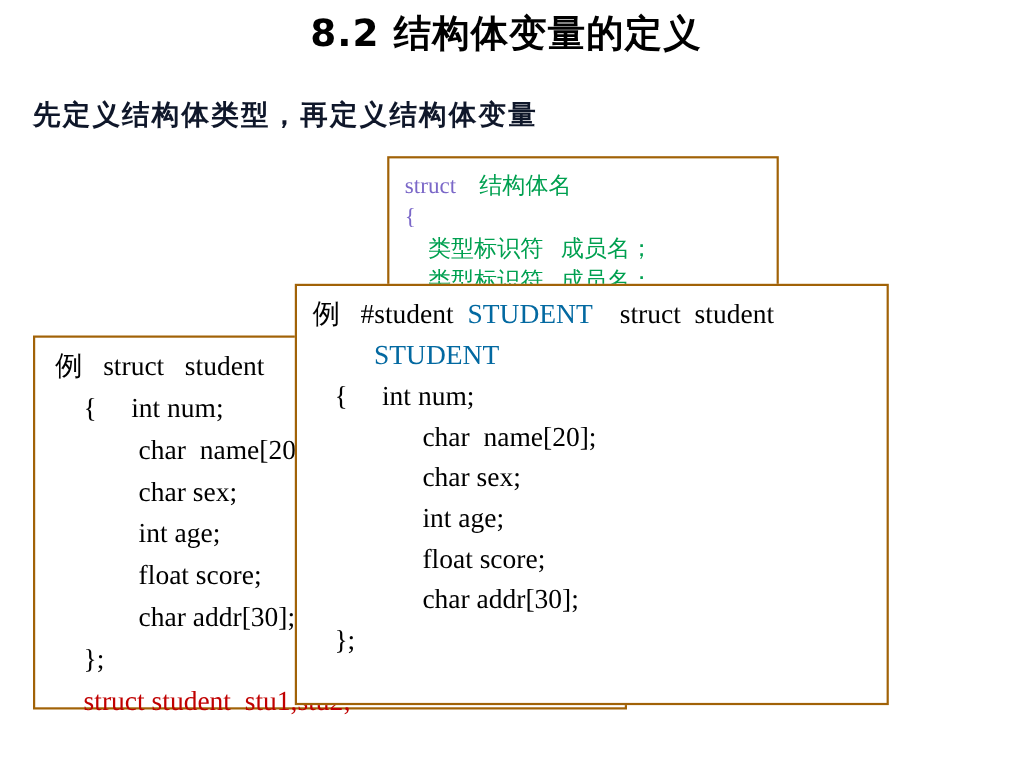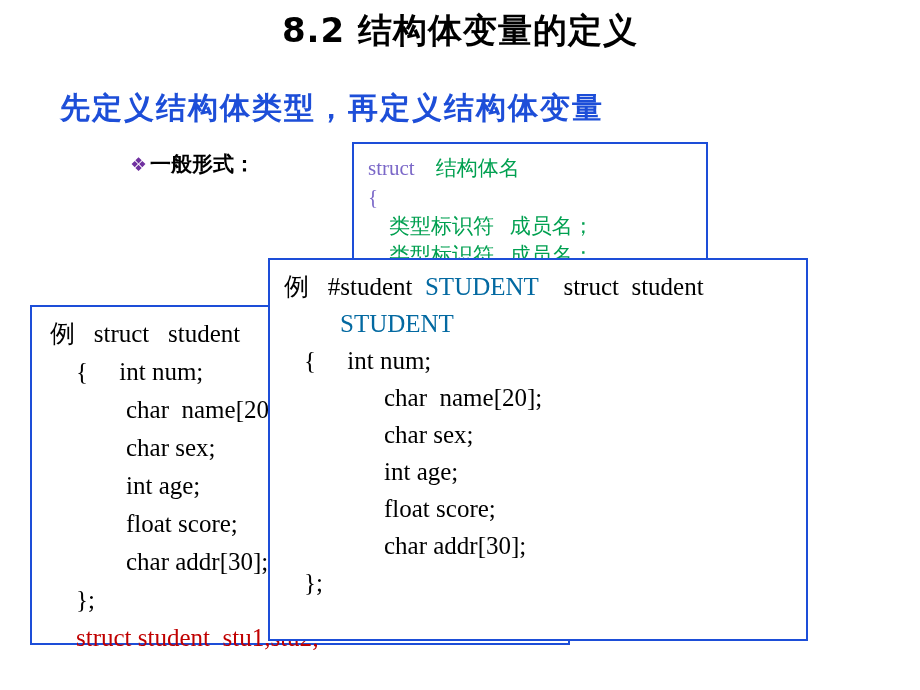--- a/index.html
+++ b/index.html
@@ -27,26 +27,26 @@
     width: 920px;
     text-align: center;
     font-family: "DejaVu Sans", sans-serif;
     font-size: 34px;
     font-weight: bold;
     color: #000000;
     letter-spacing: 1px;
   }
   .subtitle {
     position: absolute;
-    left: 60px;
+    left: 30px;
     top: 88px;
     font-family: "DejaVu Sans", sans-serif;
-    font-size: 30px;
+    font-size: 25px;
     font-weight: bold;
-    color: #1d4ed8;
+    color: #0f172a;
     letter-spacing: 2px;
   }
   .bullet {
     position: absolute;
     left: 130px;
     top: 150px;
     font-family: "DejaVu Sans", sans-serif;
     font-size: 21px;
     font-weight: bold;
     color: #000000;
@@ -58,21 +58,21 @@
     margin-right: 3px;
   }
   .bullet .colon {
     font-weight: bold;
   }
 
   
   .box {
     position: absolute;
     box-sizing: border-box;
-    border: 2px solid #1d4ed8;
+    border: 2px solid #a16207;
     background: #ffffff;
   }
   .box .line {
     white-space: pre;
     font-family: "Liberation Serif", serif;
   }
 
   
   #box-form {
     left: 352px;
@@ -135,23 +135,20 @@
 </style>
 </head>
 <body>
 
 <div class="slide">
 
   <div class="title">8.2 结构体变量的定义</div>
 
   <div class="subtitle">先定义结构体类型，再定义结构体变量</div>
 
-  <div class="bullet">
-    <span class="diamond">❖</span><span>一般形式</span><span class="colon">：</span>
-  </div>
 
   <div class="box" id="box-form">
     <div class="line"><span class="kw">struct</span><span class="nowrap">    </span><span>结构体名</span></div>
     <div class="line"><span class="kw">{</span></div>
     <div class="line">    <span>类型标识符   成员名；</span></div>
     <div class="line">    <span>类型标识符   成员名；</span></div>
   </div>
 
   <div class="box" id="box-ex1">
     <div class="line"><span>例</span><span class="nowrap">   </span><span>struct   student</span></div>

